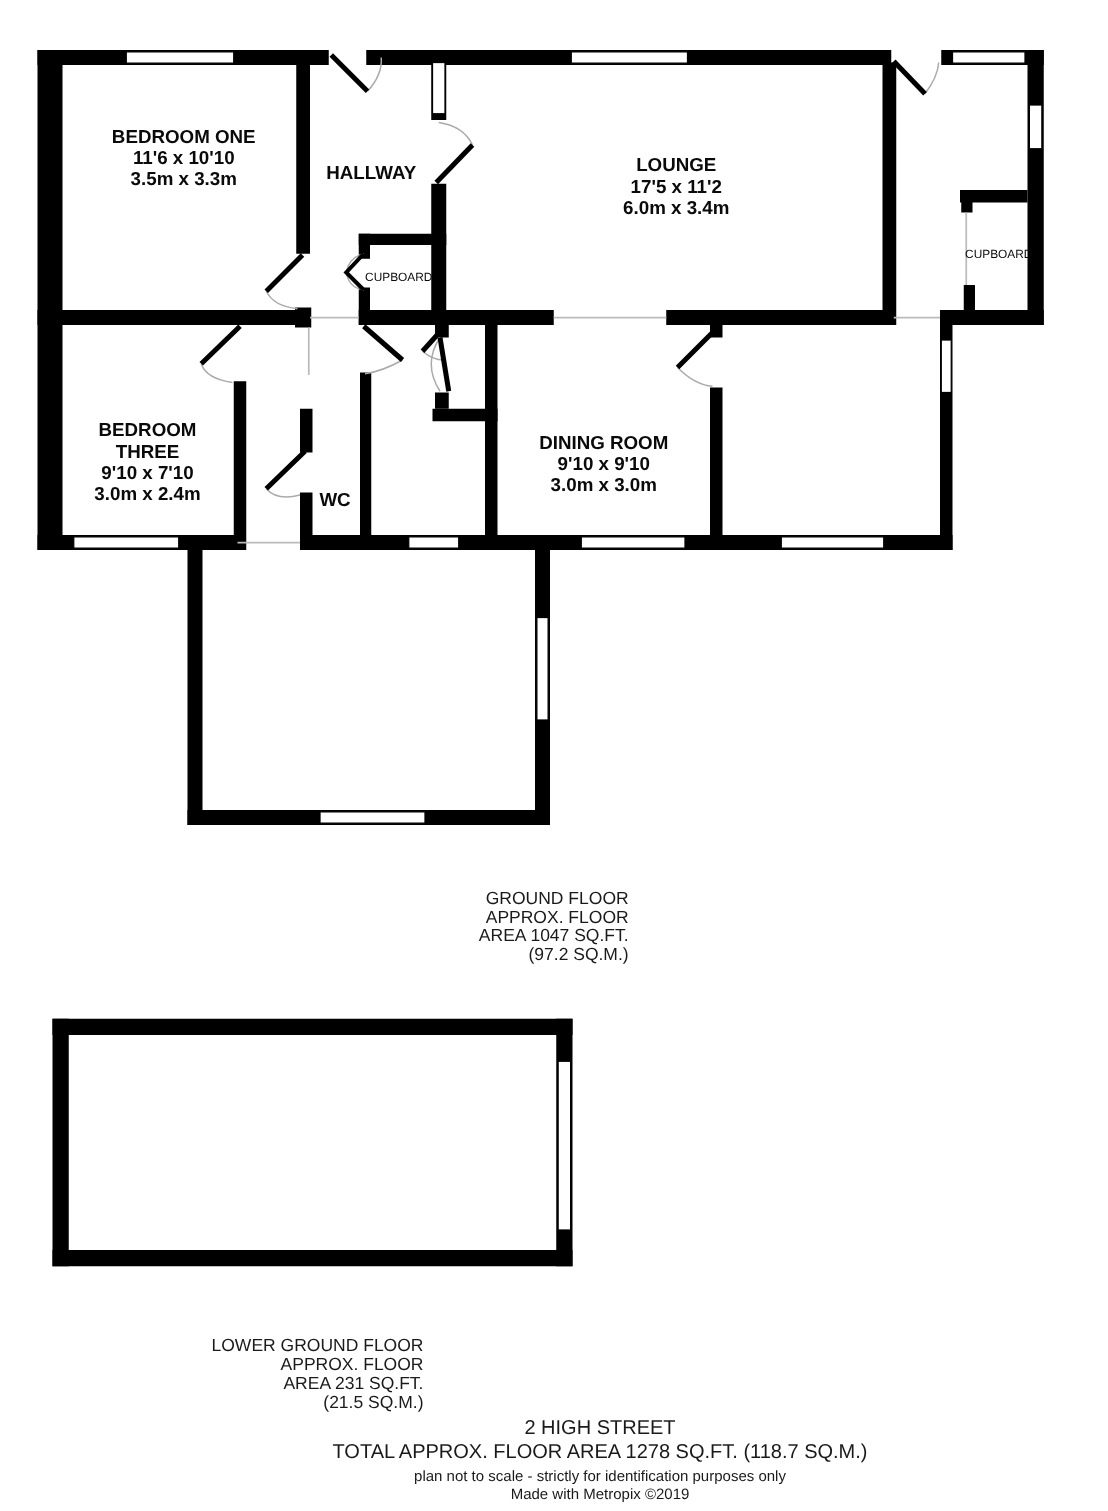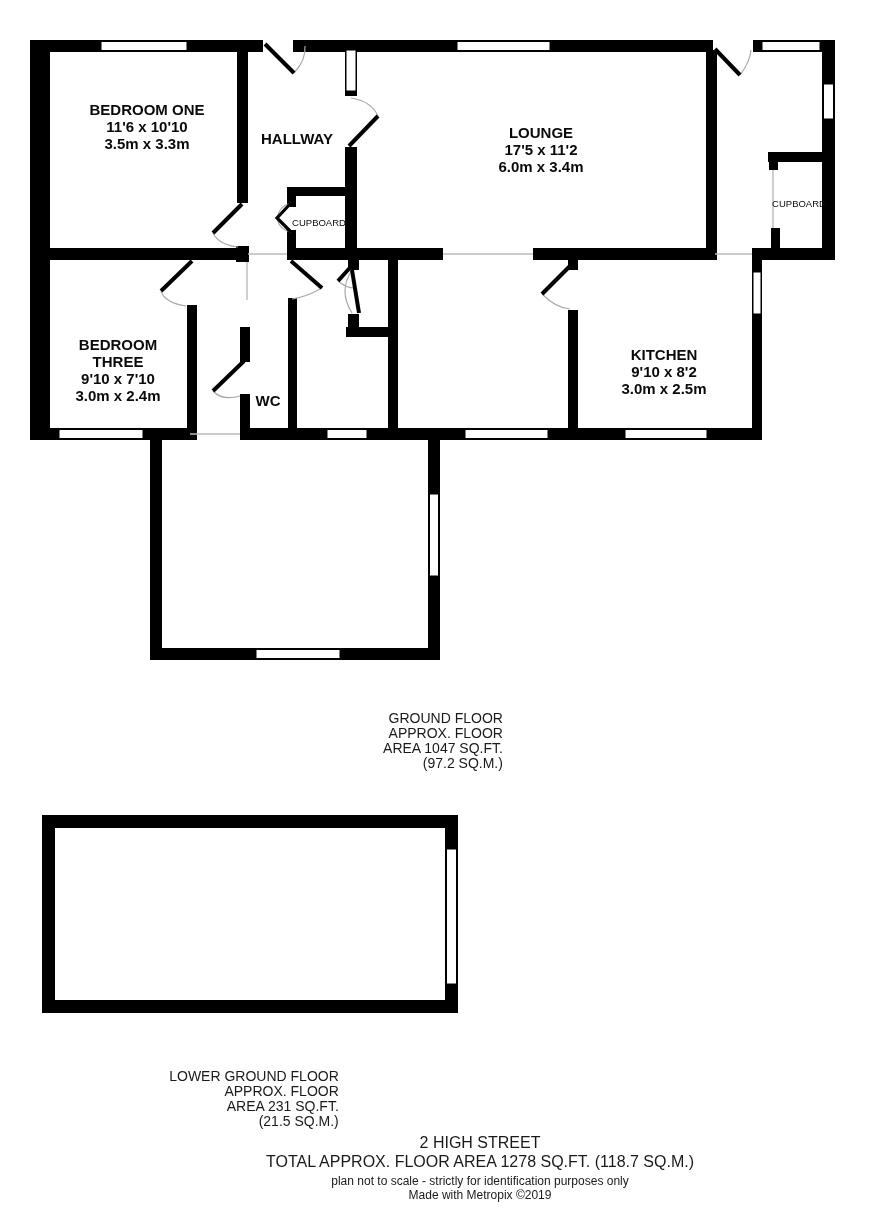--- a/index.html
+++ b/index.html
@@ -170,26 +170,26 @@
     <div>THREE</div>
     <div>9'10 x 7'10</div>
     <div>3.0m x 2.4m</div>
   </div>
 
   <div class="room-label" style="left:268px;top:392px">
     <div>WC</div>
   </div>
 
 
-
-  <div class="room-label" style="left:664px;top:346px">
-    <div>KITCHEN</div>
-    <div>9'10 x 8'2</div>
-    <div>3.0m x 2.5m</div>
-  </div>
+  <div class="room-label" style="left:483px;top:346px">
+    <div>DINING ROOM</div>
+    <div>9'10 x 9'10</div>
+    <div>3.0m x 3.0m</div>
+  </div>
+
 
 
 
   <div class="summary" style="left:443px;top:711px">
     <div>GROUND FLOOR</div>
     <div>APPROX. FLOOR</div>
     <div>AREA 1047 SQ.FT.</div>
     <div>(97.2 SQ.M.)</div>
   </div>
 

